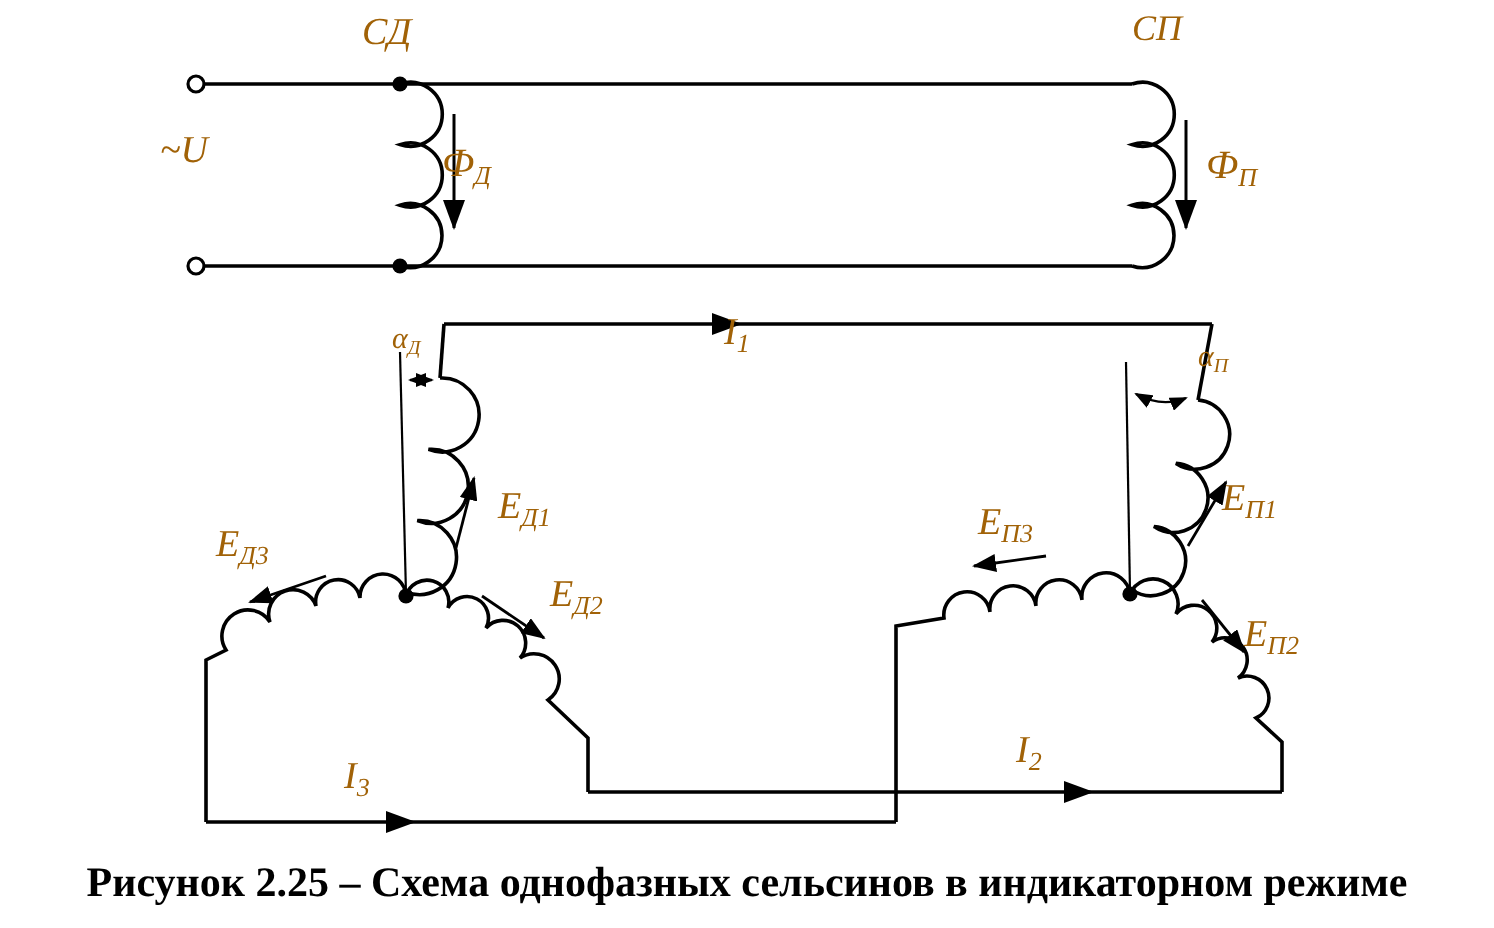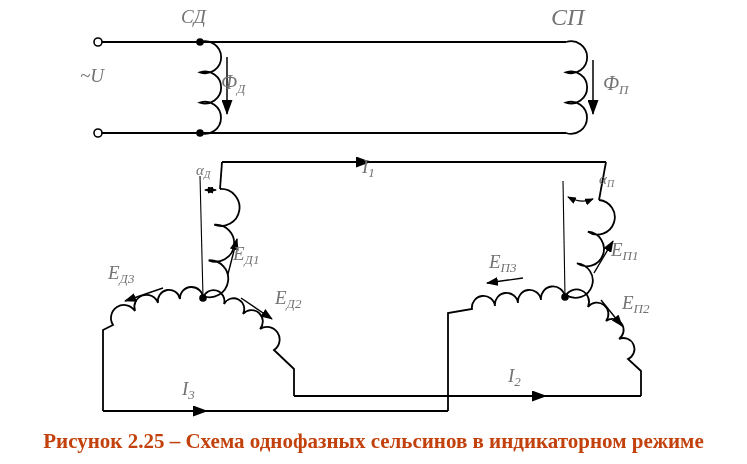--- a/index.html
+++ b/index.html
@@ -1,25 +1,25 @@
 <!DOCTYPE html>
 <html><head>
 <meta charset="utf-8">
 <style>
   html,body{margin:0;padding:0;background:#ffffff;}
   .stage{position:relative;width:747px;height:464px;background:#fff;overflow:hidden;
          font-family:"Liberation Serif","DejaVu Serif",serif;}
   svg{position:absolute;left:0;top:0;}
-  .lbl{position:absolute;font-style:italic;color:#737373;line-height:1;white-space:nowrap;
+  .lbl{position:absolute;font-style:italic;color:#a16207;line-height:1;white-space:nowrap;
        font-size:20px;}
   .lbl .sub{font-size:13px;position:relative;top:4px;font-style:italic;}
   .lbl.small{font-size:15px;}
   .lbl.small .sub{font-size:10px;top:3px;}
   .caption{position:absolute;left:0;top:429px;width:747px;text-align:center;
-           font-weight:bold;font-style:normal;font-size:21px;color:#c2410c;}
+           font-weight:bold;font-style:normal;font-size:21px;color:#000000;}
 </style>
 </head>
 <body>
 
 <div class="stage">
 
   <svg width="747" height="464" viewBox="0 0 747 464">
     <defs>
       <marker id="ahL" markerUnits="userSpaceOnUse" markerWidth="15" markerHeight="11" viewBox="0 0 15 11" refX="14" refY="5.5" orient="auto-start-reverse">
         <path d="M 0 0 L 15 5.5 L 0 11 Z" fill="#000"></path>
@@ -94,21 +94,21 @@
       <circle cx="565" cy="297" r="3.8" fill="#000"></circle>
       <circle cx="98" cy="42" r="4" fill="#fff" stroke="#000" stroke-width="1.6"></circle>
       <circle cx="98" cy="133" r="4" fill="#fff" stroke="#000" stroke-width="1.6"></circle>
     </g>
   </svg>
 
   <div class="lbl" style="left:181px;top:7px;font-size:19px">
     <span>СД</span>
   </div>
 
-  <div class="lbl" style="left:551px;top:5px;font-size:24px">
+  <div class="lbl" style="left:566px;top:5px;font-size:18px">
     <span>СП</span>
   </div>
 
   <div class="lbl" style="left:80px;top:66px;font-size:19px">
     <span>~U</span>
   </div>
 
   <div class="lbl" style="left:221px;top:72px">
     <span>Ф</span><span class="sub">Д</span>
   </div>
@@ -126,41 +126,41 @@
   </div>
 
   <div class="lbl" style="left:362px;top:157px;font-size:19px">
     <span>I</span><span class="sub">1</span>
   </div>
 
   <div class="lbl" style="left:508px;top:366px;font-size:19px">
     <span>I</span><span class="sub">2</span>
   </div>
 
-  <div class="lbl" style="left:182px;top:379px;font-size:19px">
+  <div class="lbl" style="left:172px;top:379px;font-size:19px">
     <span>I</span><span class="sub">3</span>
   </div>
 
-  <div class="lbl" style="left:233px;top:244px;font-size:19px">
+  <div class="lbl" style="left:249px;top:244px;font-size:19px">
     <span>Е</span><span class="sub">Д1</span>
   </div>
 
   <div class="lbl" style="left:275px;top:288px;font-size:19px">
     <span>Е</span><span class="sub">Д2</span>
   </div>
 
   <div class="lbl" style="left:108px;top:263px;font-size:19px">
     <span>Е</span><span class="sub">Д3</span>
   </div>
 
   <div class="lbl" style="left:611px;top:240px;font-size:19px">
     <span>Е</span><span class="sub">П1</span>
   </div>
 
-  <div class="lbl" style="left:622px;top:293px;font-size:19px">
+  <div class="lbl" style="left:622px;top:308px;font-size:19px">
     <span>Е</span><span class="sub">П2</span>
   </div>
 
   <div class="lbl" style="left:489px;top:252px;font-size:19px">
     <span>Е</span><span class="sub">П3</span>
   </div>
 
   <div class="caption">Рисунок 2.25 – Схема однофазных сельсинов в индикаторном режиме</div>
 
 </div>

